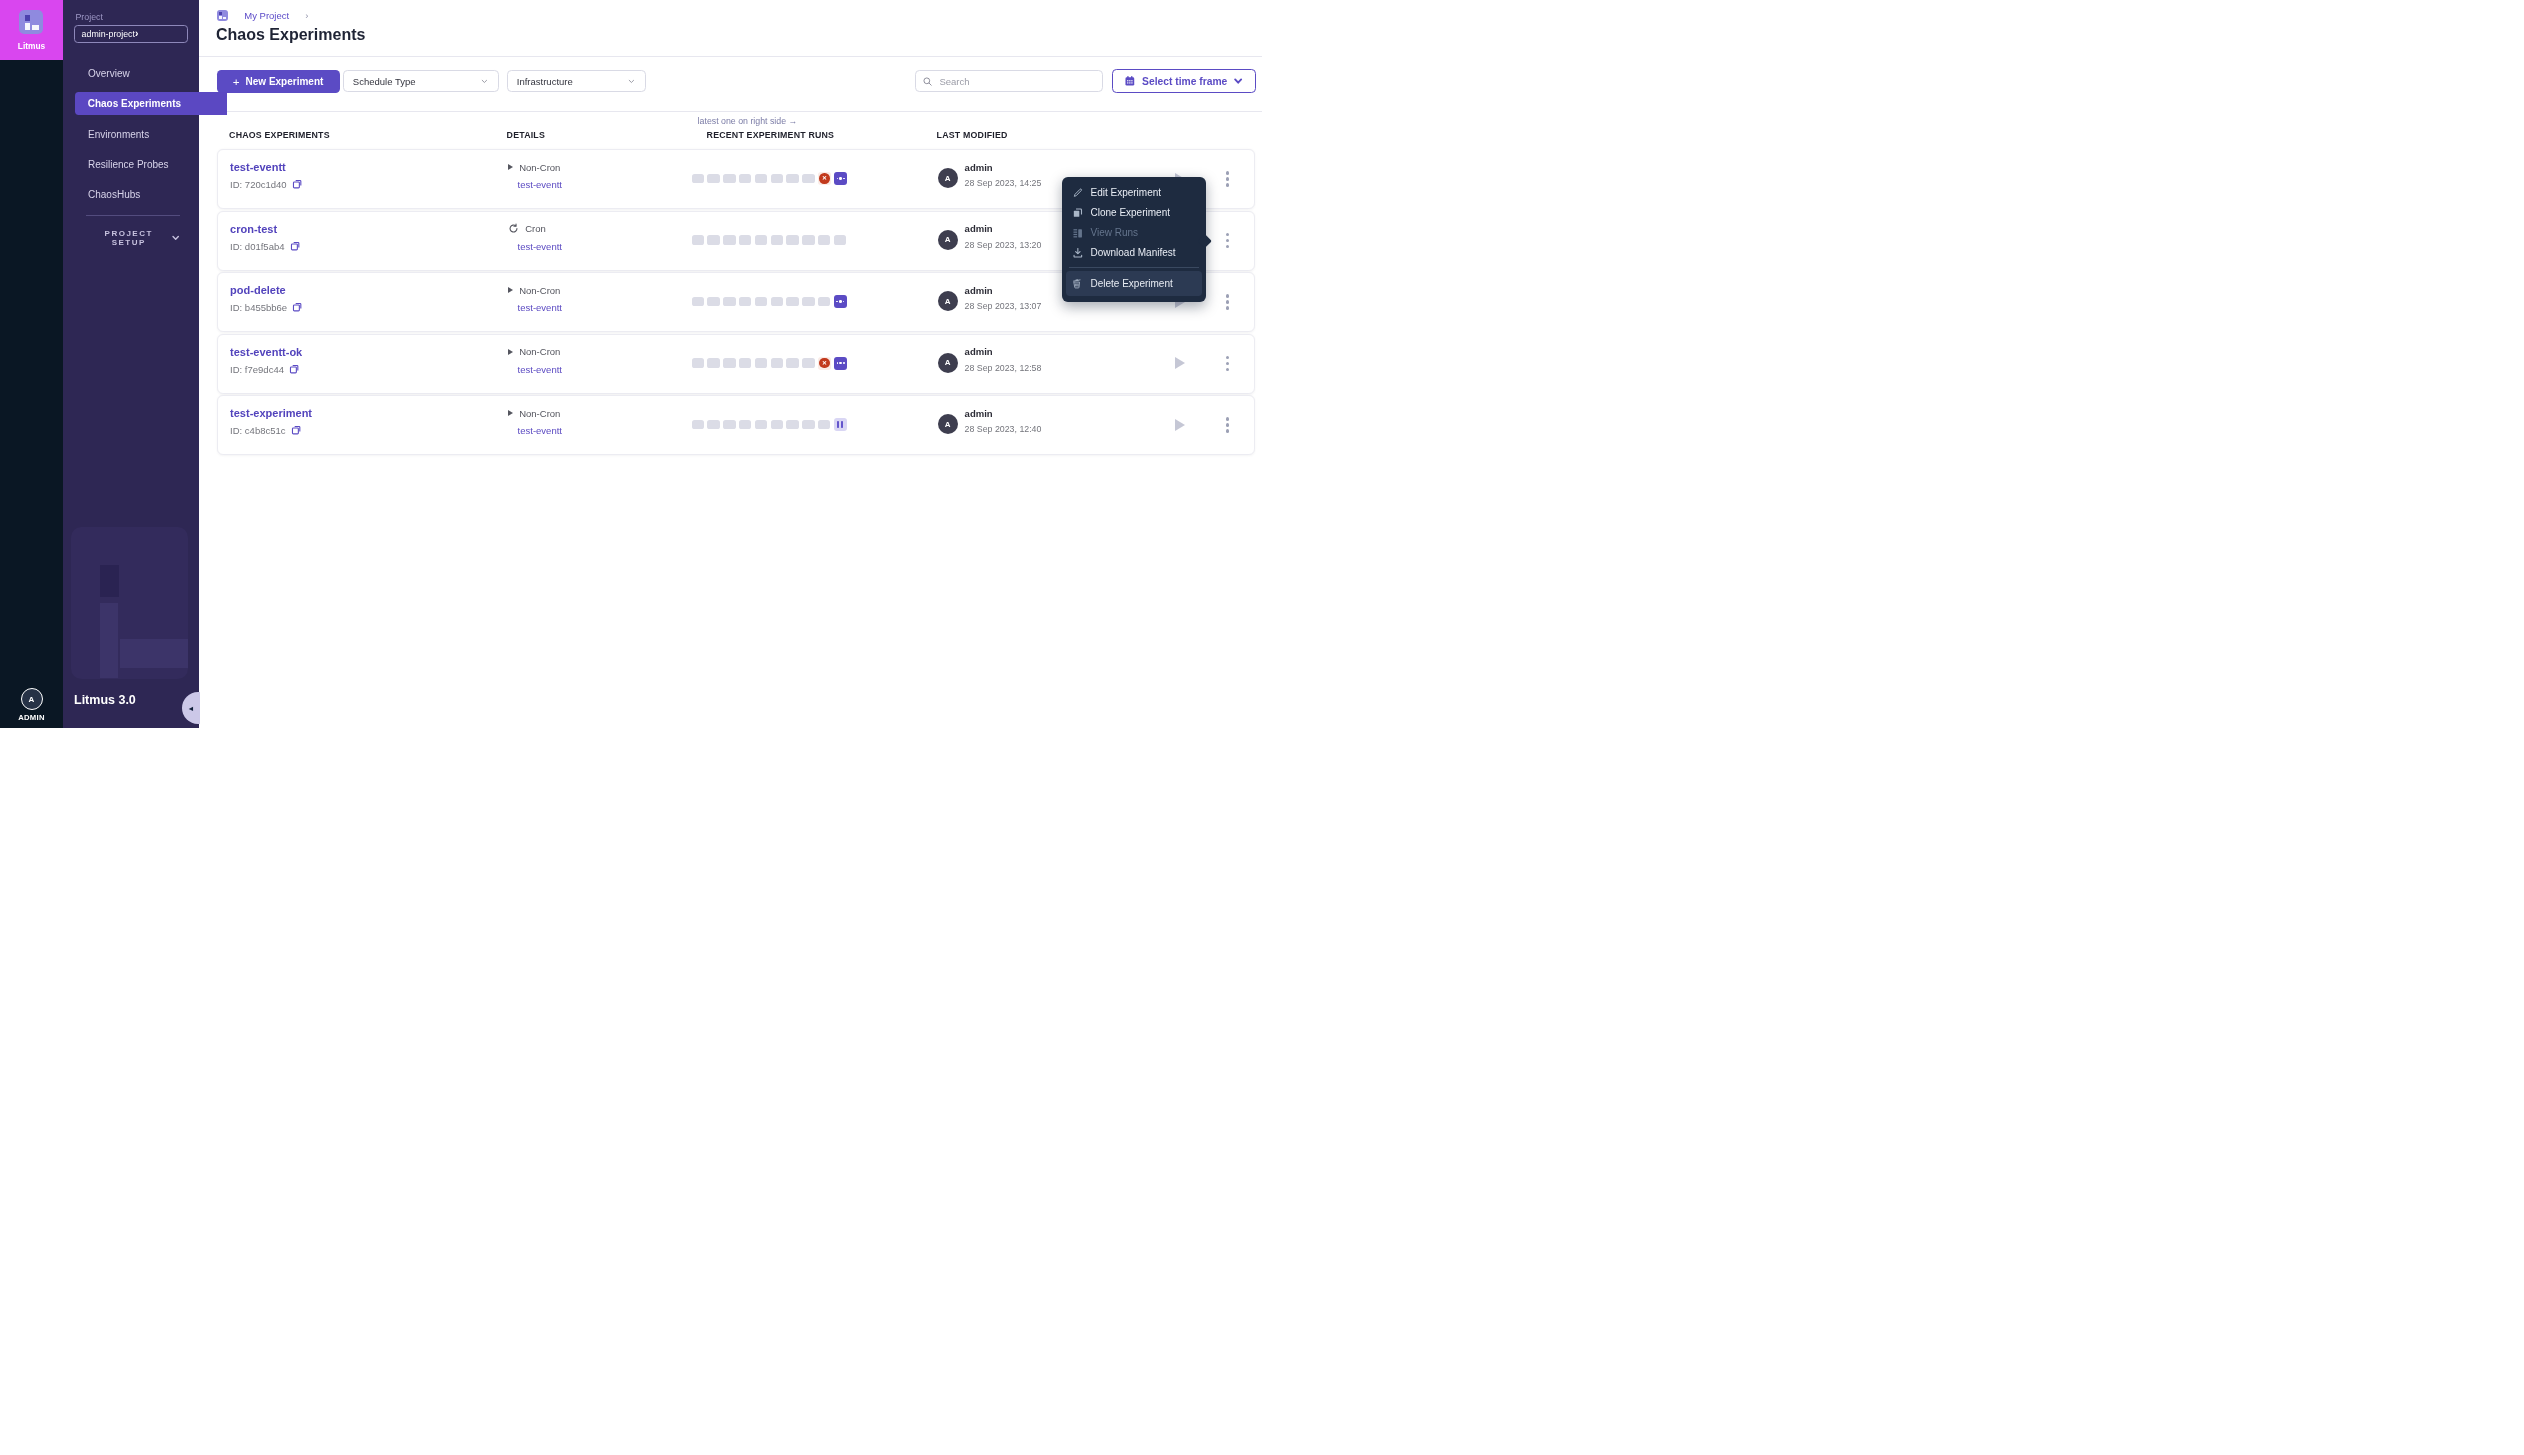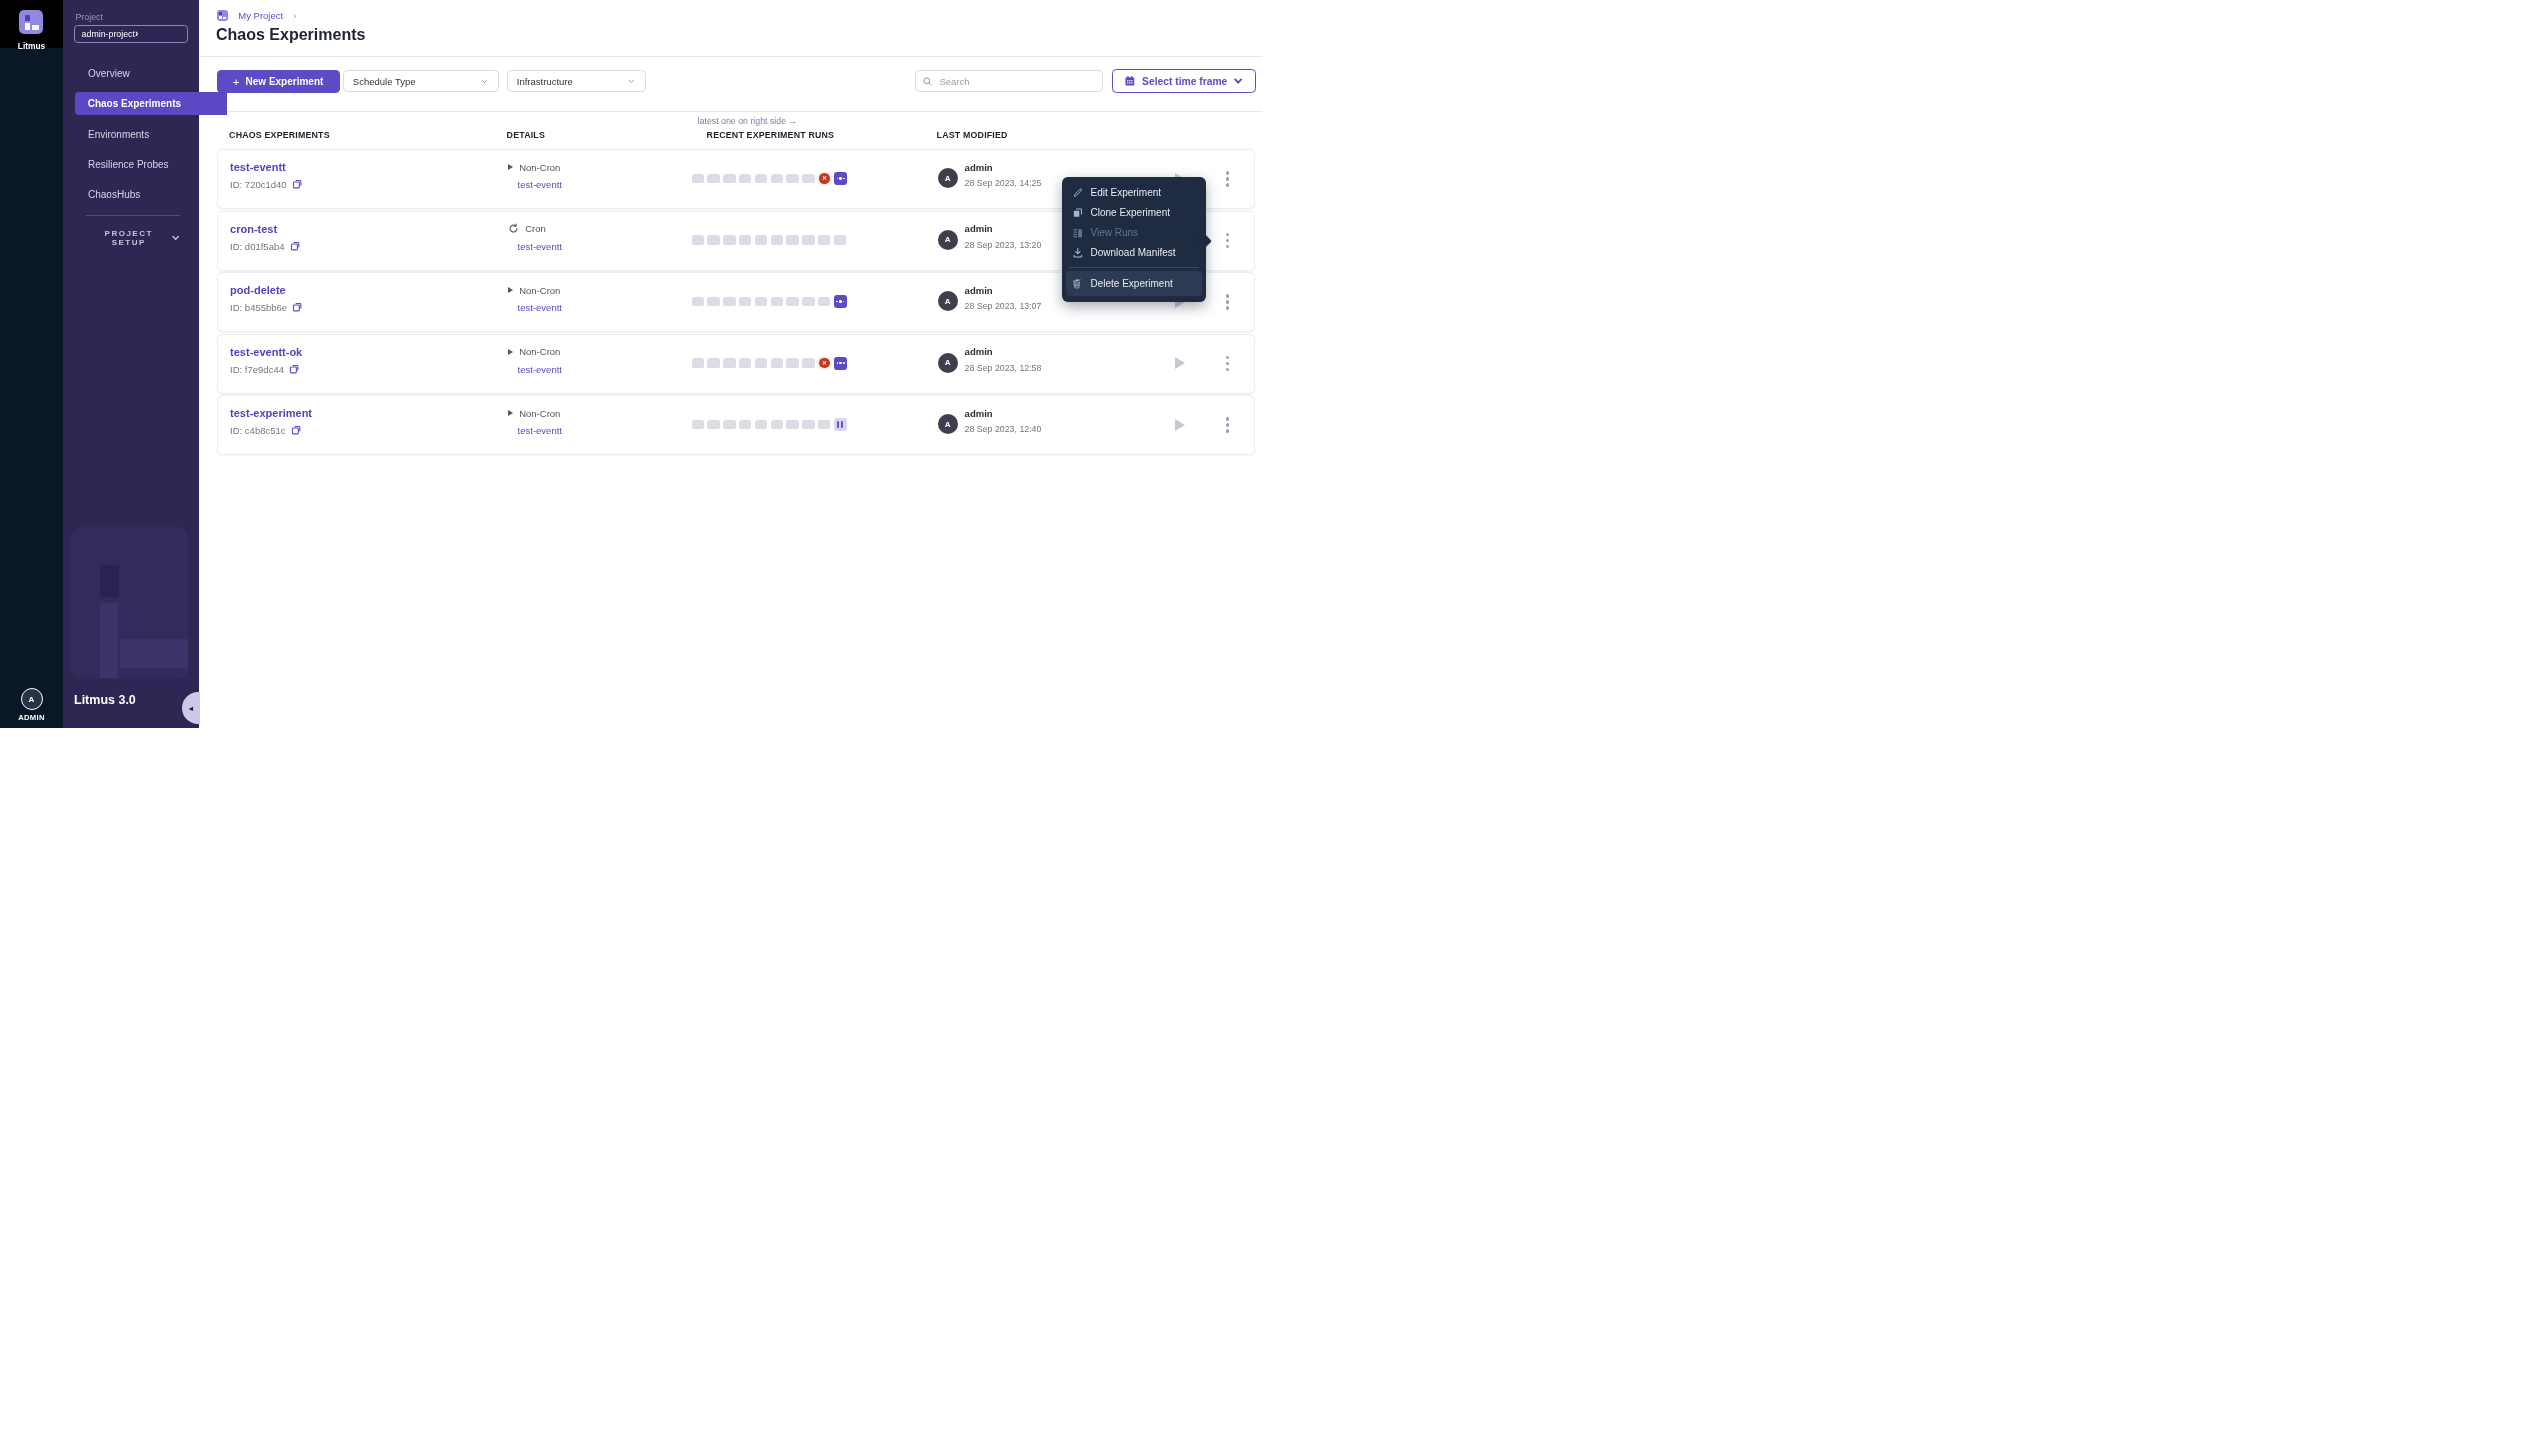--- a/index.html
+++ b/index.html
@@ -3,21 +3,21 @@
 <meta charset="utf-8">
 <style>
   * { box-sizing: border-box; margin: 0; padding: 0; }
   html,body { background:#ffffff; }
   .app {
     position: relative; width: 1262px; height: 728px; overflow: hidden;
     font-family: "Liberation Sans", sans-serif; background:#ffffff;
   }
   
   .rail { position:absolute; left:0; top:0; width:63px; height:728px; background:#0A1724; z-index:3; }
-  .rail-top { position:absolute; left:0; top:0; width:63px; height:48px; background:#000000; }
+  .rail-top { position:absolute; left:0; top:0; width:63px; height:60px; background:#d946ef; }
   .glyph { position:relative; background:#8F8ADF; border-radius:5.1px; }
   .glyph .g-dot  { position:absolute; background:#4C42AE; }
   .glyph .g-stem { position:absolute; background:#ffffff; opacity:.92; }
   .glyph .g-base { position:absolute; background:#ffffff; opacity:.92; }
   .glyph.big { position:absolute; left:19px; top:10.3px; width:24px; height:24px; }
   .glyph.big .g-dot  { left:5.9px; top:4.4px;  width:5.1px;  height:6.6px; }
   .glyph.big .g-stem { left:5.9px; top:12.5px; width:5.1px;  height:7.3px; }
   .glyph.big .g-base { left:12.5px; top:14.7px; width:7.3px; height:5.1px; }
   .rail-logo-text { position:absolute; left:0; top:41px; width:63px; text-align:center; color:#fff; font-size:8.4px; font-weight:700; }
   .rail-user { position:absolute; left:0; bottom:5.9px; width:63px; text-align:center; cursor:pointer; }
@@ -49,21 +49,21 @@
   .ghost .gh-stem { left:29px; top:76px; width:18.3px; height:75px; background:#3C3469; }
   .ghost .gh-base { left:49px; top:112px; width:68px; height:29px; background:#3C3469; }
   .version { position:absolute; left:11px; top:693px; color:#fff; font-size:12.5px; font-weight:700; }
   .collapse-flap { position:absolute; left:182px; top:692px; width:17.6px; height:32px; z-index:4;
     background:#CCC8E8; border-radius:16px 0 0 16px; display:flex; align-items:center;
     justify-content:center; cursor:pointer; }
   .collapse-flap span { color:#10203A; font-size:7.3px; }
 
   
   .content { position:absolute; left:199px; top:0; right:0; bottom:0; background:#fff; }
-  .breadcrumb { position:absolute; left:17.6px; top:9.5px; display:flex; align-items:center; gap:10px; }
+  .breadcrumb { position:absolute; left:17.6px; top:9.5px; display:flex; align-items:center; gap:16px; }
   .glyph.small { width:11.7px; height:11.7px; border-radius:2.9px; }
   .glyph.small .g-dot  { left:2.9px; top:2.2px; width:2.2px; height:3.3px; }
   .glyph.small .g-stem { left:2.9px; top:6.2px; width:2.2px; height:3.3px; }
   .glyph.small .g-base { left:6.2px; top:7.3px; width:3.3px; height:2.2px; }
   .crumb-link { color:#5B4AC8; font-size:9.5px; text-decoration:none; cursor:pointer; }
   .crumb-sep { color:#8F90A8; font-size:9.5px; }
   .page-title { position:absolute; left:17px; top:26px; font-size:16px; font-weight:700; color:#1F2435; }
   .hr1 { position:absolute; left:0; right:0; top:56px; border-top:0.7px solid #E7E7EF; }
   .hr2 { position:absolute; left:0; right:0; top:111px; border-top:0.7px solid #E7E7EF; }
 

